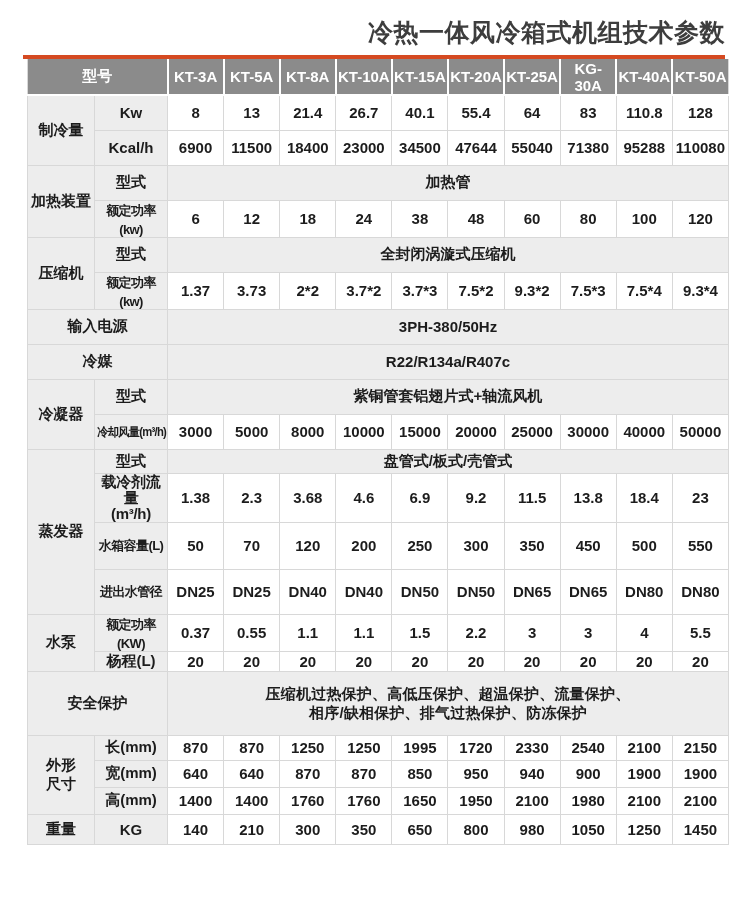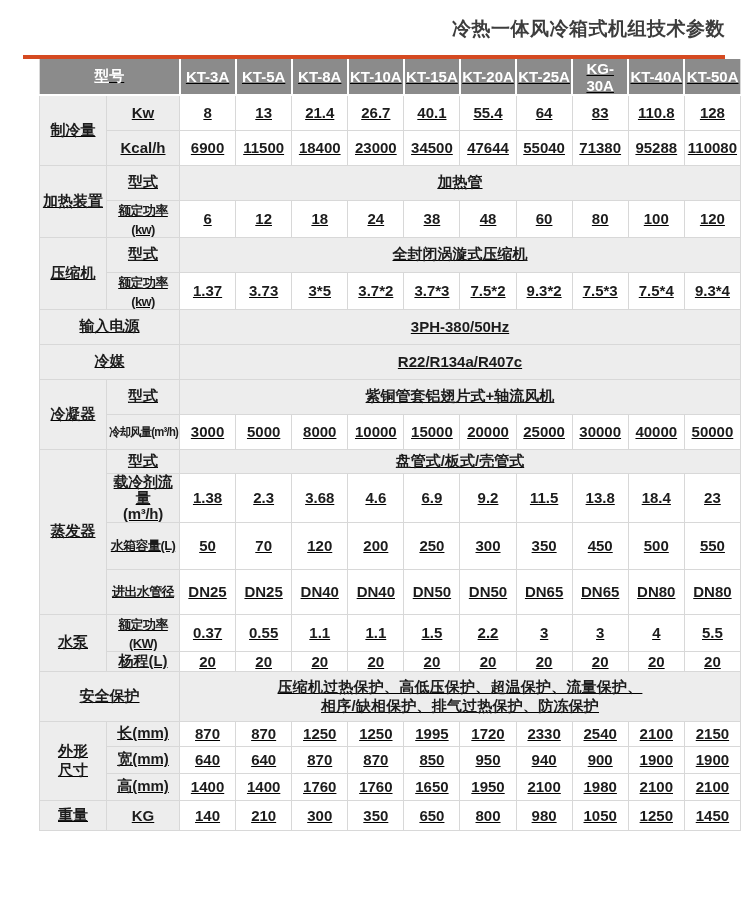--- a/index.html
+++ b/index.html
@@ -2,46 +2,46 @@
 <html><head>
 <meta charset="utf-8">
 <style>
   html,body{margin:0;padding:0;}
   body{
     width:750px;height:906px;position:relative;background:#ffffff;
     font-family:"Liberation Sans","DejaVu Sans",sans-serif;overflow:hidden;
   }
   .page-title{
     position:absolute;top:16px;right:25px;
-    font-size:19px;font-weight:700;color:#3d3d3d;letter-spacing:0.5px;
+    font-size:25px;font-weight:700;color:#3d3d3d;letter-spacing:0.5px;
   }
   .accent-bar{
     position:absolute;left:23px;top:55px;width:702px;height:4px;background:#d54a21;
   }
   table.spec{
-    position:absolute;left:39px;top:59px;width:702px;
-    border-collapse:collapse;table-layout:fixed;background:#fde047;text-decoration:underline;
+    position:absolute;left:27px;top:59px;width:702px;
+    border-collapse:collapse;table-layout:fixed;background:#fde047;
   }
   .spec th,.spec td{
     border:1px solid #d8d8d8;text-align:center;vertical-align:middle;
     padding:0;overflow:hidden;
   }
   .spec th{
     background:#8b8b8b;color:#ffffff;font-size:15px;font-weight:700;
     height:35px;border-left:2px solid #ffffff;border-bottom:2px solid #ffffff;border-top:none;
   }
   .spec th:first-child{border-left:1px solid #d8d8d8;}
   .spec td{font-size:15px;font-weight:600;color:#1c1c1c;background:#ffffff;}
   .lbl{background:#ededed !important;}
   .sm{font-size:13px;letter-spacing:-0.6px;}
   .xs{font-size:12px;letter-spacing:-0.8px;display:inline-block;transform:scaleX(0.94);transform-origin:center;white-space:nowrap;}
   .two-line{font-size:13.5px;line-height:16px;letter-spacing:-0.3px;}
   .safety-text{font-size:14px;line-height:19px;letter-spacing:0.2px;}
   .h24{height:24px}.h25{height:25px}.h27{height:27px}.h28{height:20px}.h30{height:30px}
-  .h35{height:35px}.h42{height:42px}.h45{height:45px}.h47{height:47px}.h50{height:50px}
+  .h35{height:35px}.h42{height:42px}.h45{height:45px}.h47{height:47px}.h50{height:64px}
   .footer{
     position:absolute;right:25px;top:826px;text-align:right;
     font-size:21px;line-height:29px;color:#a8a8a8;letter-spacing:0.5px;
   }
 </style>
 </head>
 <body>
 
 <div class="page-title">冷热一体风冷箱式机组技术参数</div>
 <div class="accent-bar"></div>
@@ -129,21 +129,21 @@
   <tr class="h35">
     <td class="lbl" rowspan="2">压缩机</td>
     <td class="lbl">型式</td>
     <td class="lbl" colspan="10">全封闭涡漩式压缩机</td>
   </tr>
 
   <tr class="h35">
     <td class="lbl"><span class="sm">额定功率(kw)</span></td>
     <td>1.37</td>
     <td>3.73</td>
-    <td>3*5</td>
+    <td>2*2</td>
     <td>3.7*2</td>
     <td>3.7*3</td>
     <td>7.5*2</td>
     <td>9.3*2</td>
     <td>7.5*3</td>
     <td>7.5*4</td>
     <td>9.3*4</td>
   </tr>
 
   <tr class="h35">

